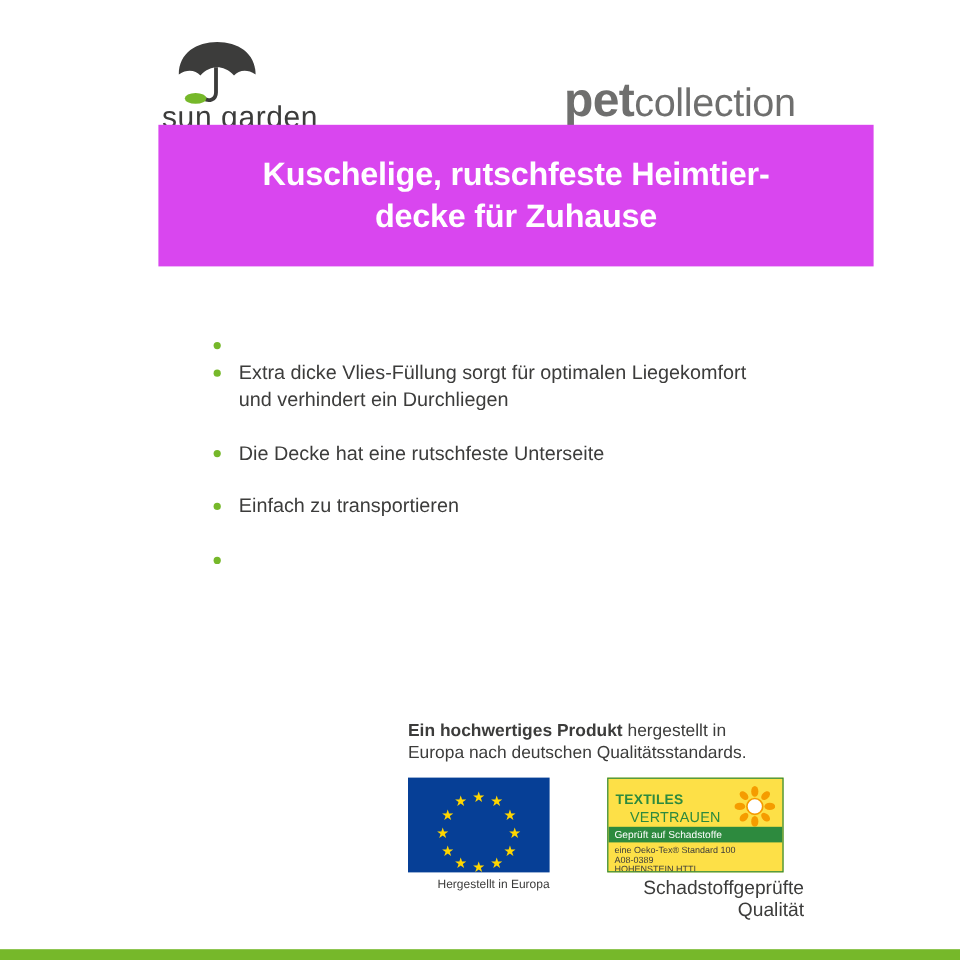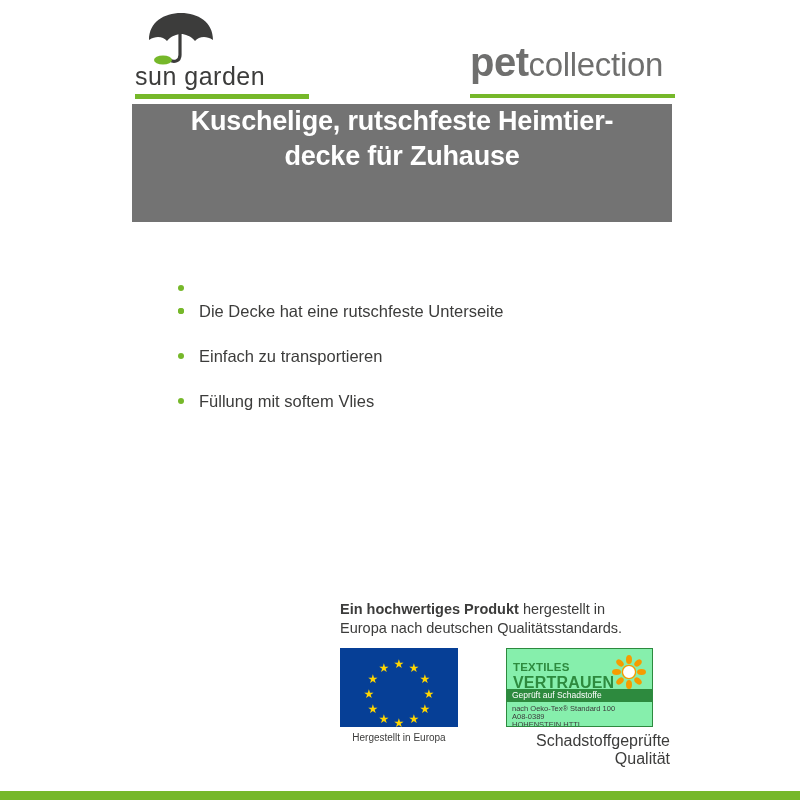--- a/index.html
+++ b/index.html
@@ -20,21 +20,21 @@
     position: relative;
     width: 800px;
     height: 800px;
     box-sizing: border-box;
     background: #ffffff;
   }
 
   
   .header {
     position: absolute;
-    top: 2px;
+    top: 24px;
     left: 0;
     width: 800px;
     height: 88px;
   }
 
   .brand {
     position: absolute;
     left: 135px;
     top: 8px;
     width: 240px;
@@ -90,25 +90,25 @@
     width: 205px;
     height: 4px;
     background: #76b82a;
   }
 
   
   .band {
     position: absolute;
     left: 132px;
     top: 104px;
-    width: 540px;
+    width: 596px;
     height: 118px;
-    background: #737373;
+    background: #d946ef;
     display: flex;
-    align-items: flex-start;
+    align-items: center;
     justify-content: center;
     box-sizing: border-box;
     padding: 0 26px;
   }
   .band h1 {
     margin: 0;
     font-size: 27px;
     font-weight: bold;
     line-height: 1.28;
     color: #ffffff;
@@ -182,52 +182,52 @@
     line-height: 12px;
     width: 12px;
     height: 12px;
     text-align: center;
   }
   .cap-eu {
     position: absolute;
     left: 0px;
     top: 84px;
     width: 118px;
-    text-align: center;
+    text-align: right;
     font-size: 10px;
     color: #3c3c3b;
   }
 
   
   .oeko {
     position: absolute;
     left: 166px;
     top: 0px;
     width: 147px;
     height: 79px;
     border: 1.5px solid #2d8a3e;
-    background: #86efac;
+    background: #fde047;
     box-sizing: border-box;
     overflow: hidden;
   }
   .oeko .tv1 {
     position: absolute;
     left: 6px;
     top: 12px;
     font-size: 11.5px;
     font-weight: bold;
     color: #2d8a3e;
     letter-spacing: 0.2px;
   }
   .oeko .tv2 {
     position: absolute;
-    left: 6px;
+    left: 18px;
     top: 25px;
-    font-size: 16px;
-    font-weight: bold;
+    font-size: 12px;
+    font-weight: normal;
     color: #2d8a3e;
     letter-spacing: 0.2px;
   }
   .oeko .greenbar {
     position: absolute;
     left: 0px;
     top: 40px;
     width: 145px;
     height: 13px;
     background: #2d8a3e;
@@ -320,32 +320,32 @@
       <span>decke für Zuhause</span>
     </h1>
   </div>
 
   <div class="bullets">
     <div class="bullet">
       <span class="dot"></span>
     </div>
     <div class="bullet">
       <span class="dot"></span>
+      <span>Extra dicke Vlies-Füllung sorgt für optimalen Liegekomfort und verhindert ein Durchliegen</span>
     </div>
     <div class="bullet">
       <span class="dot"></span>
       <span>Die Decke hat eine rutschfeste Unterseite</span>
     </div>
     <div class="bullet">
       <span class="dot"></span>
       <span>Einfach zu transportieren</span>
     </div>
     <div class="bullet">
       <span class="dot"></span>
-      <span>Füllung mit softem Vlies</span>
     </div>
   </div>
 
   <div class="quality">
     <div class="quality-text">
       <b>Ein hochwertiges Produkt</b><span> hergestellt in Europa nach deutschen Qualitätsstandards.</span>
     </div>
   </div>
 
   <div class="logos">
@@ -378,21 +378,21 @@
             <ellipse cx="26" cy="8" rx="4.3" ry="2.9" transform="rotate(-45 26 8)"></ellipse>
             <ellipse cx="8" cy="26" rx="4.3" ry="2.9" transform="rotate(-45 8 26)"></ellipse>
             <ellipse cx="26" cy="26" rx="4.3" ry="2.9" transform="rotate(45 26 26)"></ellipse>
           </g>
           <circle cx="17" cy="17" r="6.6" fill="#ffffff" stroke="#f59c00" stroke-width="1.4"></circle>
         </svg>
       </div>
       <div class="tv1">TEXTILES</div>
       <div class="tv2">VERTRAUEN</div>
       <div class="greenbar">Geprüft auf Schadstoffe</div>
-      <div class="l3">nach Oeko-Tex® Standard 100</div>
+      <div class="l3">eine Oeko-Tex® Standard 100</div>
       <div class="l4">A08-0389</div>
       <div class="l5">HOHENSTEIN HTTI</div>
     </div>
     <div class="cap-oeko">Schadstoffgeprüfte Qualität</div>
   </div>
 
   <div class="bottom-rule"></div>
 </div>
 
 </body></html>

